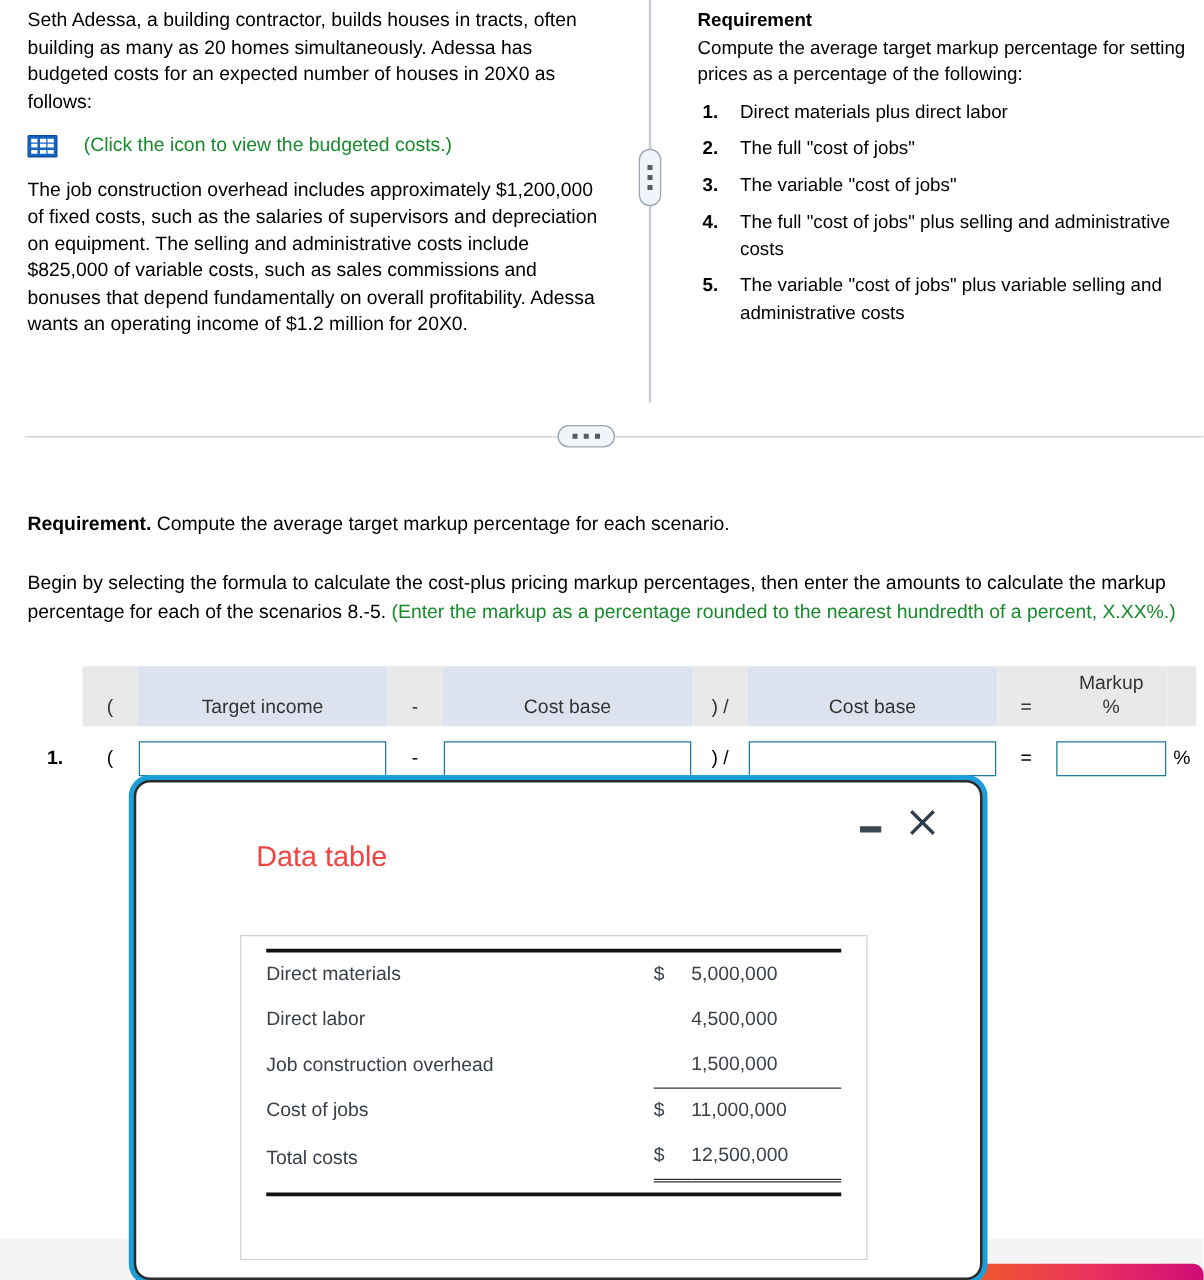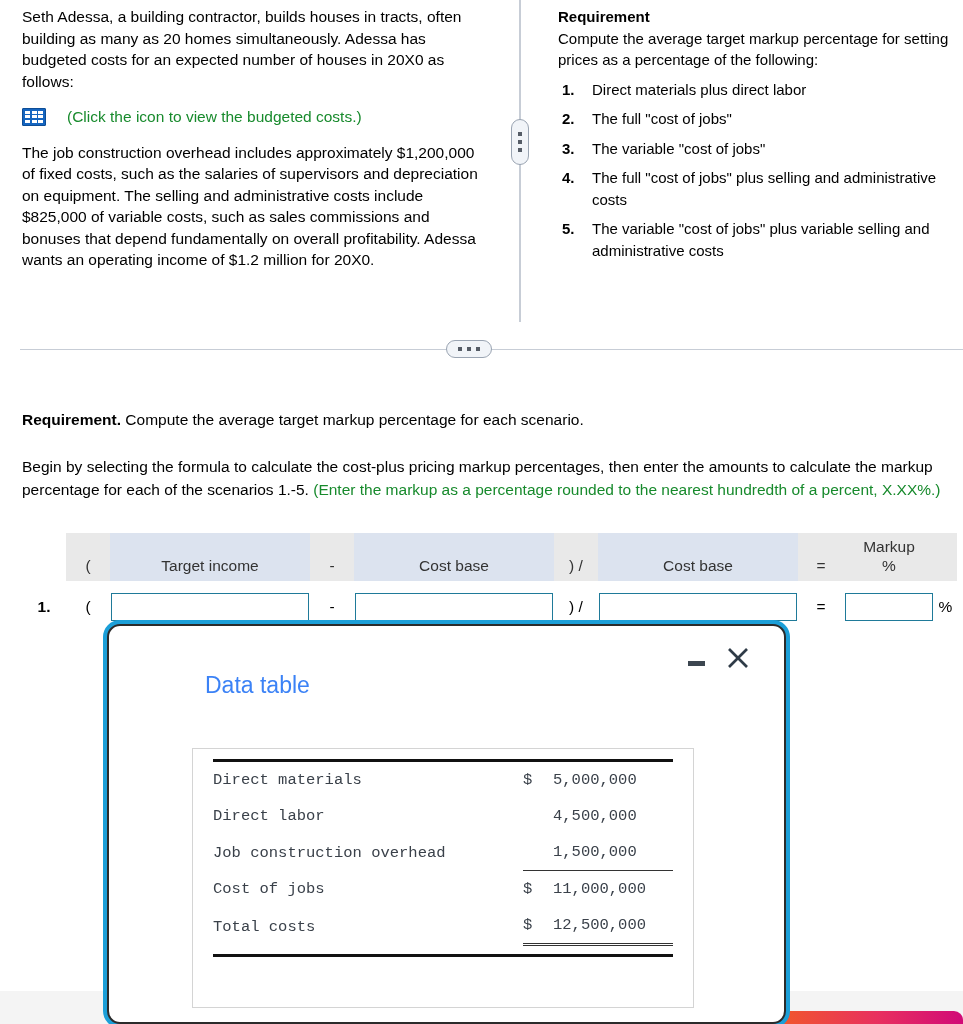--- a/index.html
+++ b/index.html
@@ -134,40 +134,39 @@
     position: absolute; left: 107px; top: 624px;
     width: 679px; height: 400px;
     background: #ffffff;
     border: 2px solid #2b2b2b;
     border-radius: 13px;
     box-shadow: 0 0 0 4px #1b9fd8;
     overflow: hidden;
   }
   #modal-title {
     position: absolute; left: 96px; top: 46px;
-    font-size: 23px; color: #3b82f6;
+    font-size: 23px; color: #ef4444;
   }
   #modal-min {
     position: absolute; right: 77px; top: 26px;
     width: 22px; height: 22px; cursor: pointer;
     display: flex; align-items: center; justify-content: center;
   }
   #modal-min span { display: block; width: 17px; height: 5px; background: #3c4650; }
   #modal-close {
     position: absolute; right: 32px; top: 18px;
     width: 28px; height: 28px; cursor: pointer;
   }
   #modal-close svg { display: block; }
 
   #dt-frame {
     position: absolute; left: 83px; top: 122px;
     width: 502px; height: 260px;
     border: 1px solid #d4d4d4;
     background: #ffffff;
-    font-family: Liberation Mono, monospace;
   }
   #dt-inner { padding: 8px 20px 0 20px; }
   .dt-toprule { height: 3px; background: #111; margin: 2px 0 0 0; }
   table.dt { width: 100%; border-collapse: collapse; }
   table.dt td {
     font-size: 15.5px; color: #3a414a;
     padding: 9px 0 9px 0; vertical-align: bottom;
   }
   td.dt-label { text-align: left; white-space: nowrap; }
   td.dt-dollar { width: 30px; text-align: left; padding-left: 14px; }
@@ -239,21 +238,21 @@
 
   <div id="h-divider"></div>
   <div id="h-handle">
     <i></i>
       <i></i>
       <i></i>
   </div>
 
   <div id="instr">
     <p class="line1"><b>Requirement.</b><span> Compute the average target markup percentage for each scenario.</span></p>
-    <p class="line2"><span>Begin by selecting the formula to calculate the cost-plus pricing markup percentages, then enter the amounts to calculate the markup percentage for each of the scenarios 1.-5. </span><span class="green-link">(Enter the markup as a percentage rounded to the nearest hundredth of a percent, X.XX%.)</span></p>
+    <p class="line2"><span>Begin by selecting the formula to calculate the cost-plus pricing markup percentages, then enter the amounts to calculate the markup percentage for each of the scenarios 8.-5. </span><span class="green-link">(Enter the markup as a percentage rounded to the nearest hundredth of a percent, X.XX%.)</span></p>
   </div>
 
   <div id="ans-table">
     <div class="hdr-row">
       <div class="hdr-cell hdr-white c-idx"></div>
       <div class="hdr-cell hdr-gray c-paren">(</div>
       <div class="hdr-cell hdr-blue c-field1">Target income</div>
       <div class="hdr-cell hdr-gray c-minus">-</div>
       <div class="hdr-cell hdr-blue c-field2">Cost base</div>
       <div class="hdr-cell hdr-gray c-close">) /</div>

